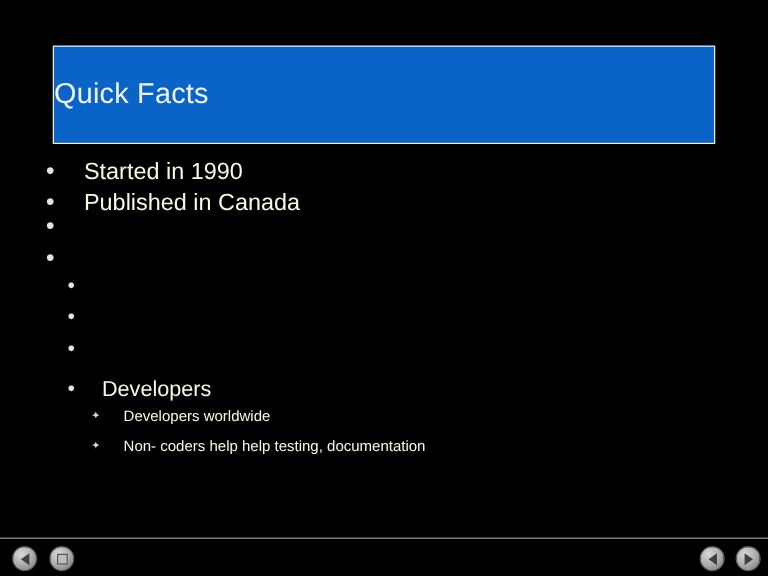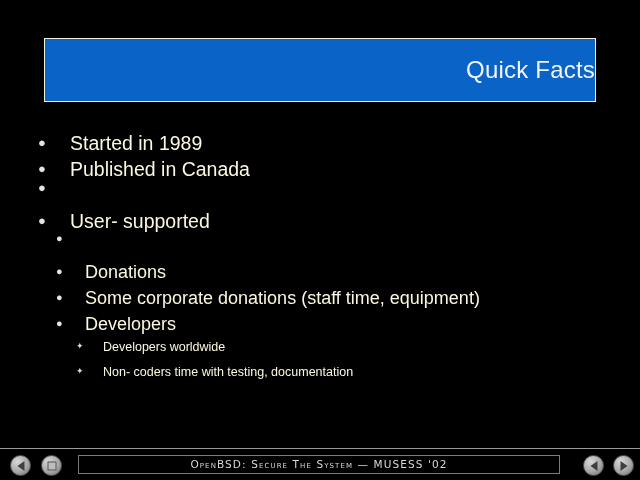--- a/index.html
+++ b/index.html
@@ -23,27 +23,27 @@
     height: 480px;
     background: #000000;
   }
 
   
   #title-banner {
     position: absolute;
     left: 44px;
     top: 38px;
     width: 552px;
-    height: 64px;
+    height: 82px;
     background: #0a64c8;
     border: 1px solid #f3f0d8;
     box-sizing: border-box;
     display: flex;
     align-items: center;
-    justify-content: flex-end;
+    justify-content: flex-start;
   }
   #title-text {
     color: #f2f4fb;
     font-size: 24px;
     font-weight: normal;
     letter-spacing: 0.2px;
     line-height: 1;
     white-space: nowrap;
   }
 
@@ -200,55 +200,52 @@
 
 <div id="slide">
 
   <div id="title-banner">
     <div id="title-text">Quick Facts</div>
   </div>
 
   <div id="body-list">
       <div class="bullet-row lvl1">
         <span class="marker">●</span>
-        <span class="bullet-label">Started in 1989</span>
+        <span class="bullet-label">Started in 1990</span>
       </div>
       <div class="bullet-row lvl1">
         <span class="marker">●</span>
         <span class="bullet-label">Published in Canada</span>
       </div>
       <div class="bullet-row lvl1">
         <span class="marker">●</span>
       </div>
       <div class="bullet-row lvl1">
         <span class="marker">●</span>
-        <span class="bullet-label">User- supported</span>
-      </div>
-      <div class="bullet-row lvl2">
-        <span class="marker">●</span>
-      </div>
-      <div class="bullet-row lvl2">
-        <span class="marker">●</span>
-        <span class="bullet-label">Donations</span>
-      </div>
-      <div class="bullet-row lvl2">
-        <span class="marker">●</span>
-        <span class="bullet-label">Some corporate donations (staff time, equipment)</span>
+      </div>
+      <div class="bullet-row lvl2">
+        <span class="marker">●</span>
+      </div>
+      <div class="bullet-row lvl2">
+        <span class="marker">●</span>
+      </div>
+      <div class="bullet-row lvl2">
+        <span class="marker">●</span>
       </div>
       <div class="bullet-row lvl2">
         <span class="marker">●</span>
         <span class="bullet-label">Developers</span>
       </div>
       <div class="bullet-row lvl3">
         <span class="marker">✦</span>
         <span class="bullet-label">Developers worldwide</span>
       </div>
       <div class="bullet-row lvl3">
         <span class="marker">✦</span>
-        <span class="bullet-label">Non- coders time with testing, documentation</span>
+        <span class="bullet-label">Non- coders help help testing, documentation</span>
       </div>
     </div>
 
   <div id="footer-rule"></div>
 
   <div id="footer">
 
     <div class="navbtn" id="nav-prev-left">
       <span class="tri-left"></span>
     </div>
@@ -260,17 +257,14 @@
     <div class="navbtn" id="nav-prev-right">
       <span class="tri-left"></span>
     </div>
 
     <div class="navbtn" id="nav-next">
       <span class="tri-right"></span>
     </div>
 
   </div>
 
-  <div id="footer-caption-box">
-    <span id="footer-caption">OpenBSD: Secure The System — MUSESS '02</span>
-  </div>
 
 </div>
 
 </body></html>

